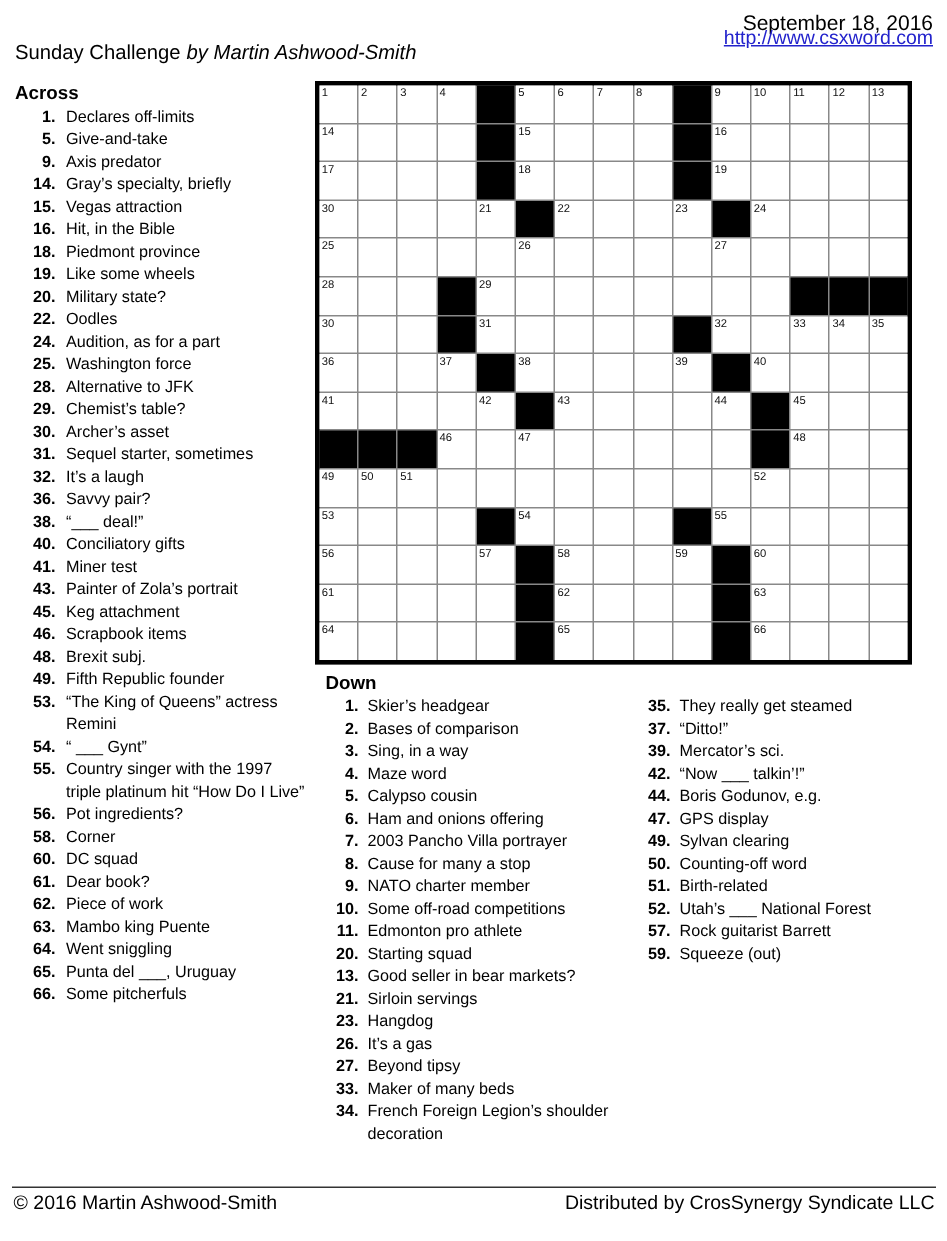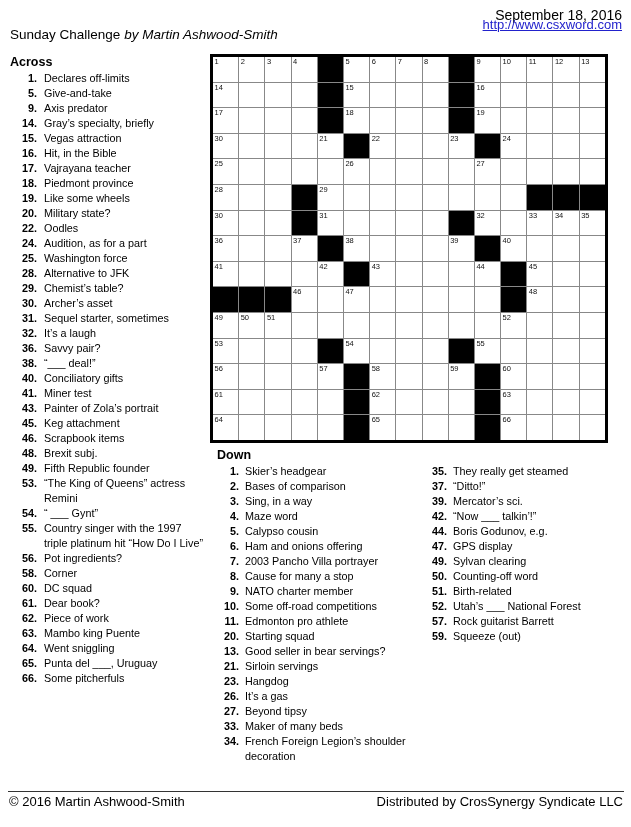--- a/index.html
+++ b/index.html
@@ -429,24 +429,20 @@
       </div>
       <div class="clue">
         <span class="cnum">15.</span>
         <span class="ctext">Vegas attraction</span>
       </div>
       <div class="clue">
         <span class="cnum">16.</span>
         <span class="ctext">Hit, in the Bible</span>
       </div>
       <div class="clue">
-        <span class="cnum">17.</span>
-        <span class="ctext">Vajrayana teacher</span>
-      </div>
-      <div class="clue">
         <span class="cnum">18.</span>
         <span class="ctext">Piedmont province</span>
       </div>
       <div class="clue">
         <span class="cnum">19.</span>
         <span class="ctext">Like some wheels</span>
       </div>
       <div class="clue">
         <span class="cnum">20.</span>
         <span class="ctext">Military state?</span>
@@ -618,21 +614,21 @@
       <div class="clue">
         <span class="cnum">11.</span>
         <span class="ctext">Edmonton pro athlete</span>
       </div>
       <div class="clue">
         <span class="cnum">20.</span>
         <span class="ctext">Starting squad</span>
       </div>
       <div class="clue">
         <span class="cnum">13.</span>
-        <span class="ctext">Good seller in bear servings?</span>
+        <span class="ctext">Good seller in bear markets?</span>
       </div>
       <div class="clue">
         <span class="cnum">21.</span>
         <span class="ctext">Sirloin servings</span>
       </div>
       <div class="clue">
         <span class="cnum">23.</span>
         <span class="ctext">Hangdog</span>
       </div>
       <div class="clue">

